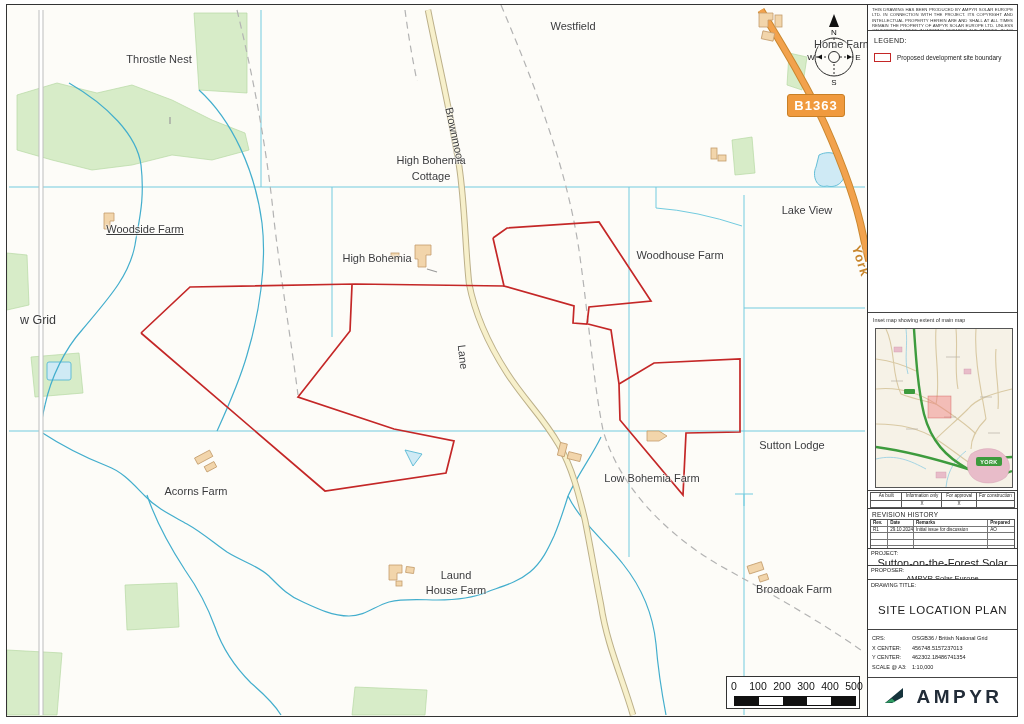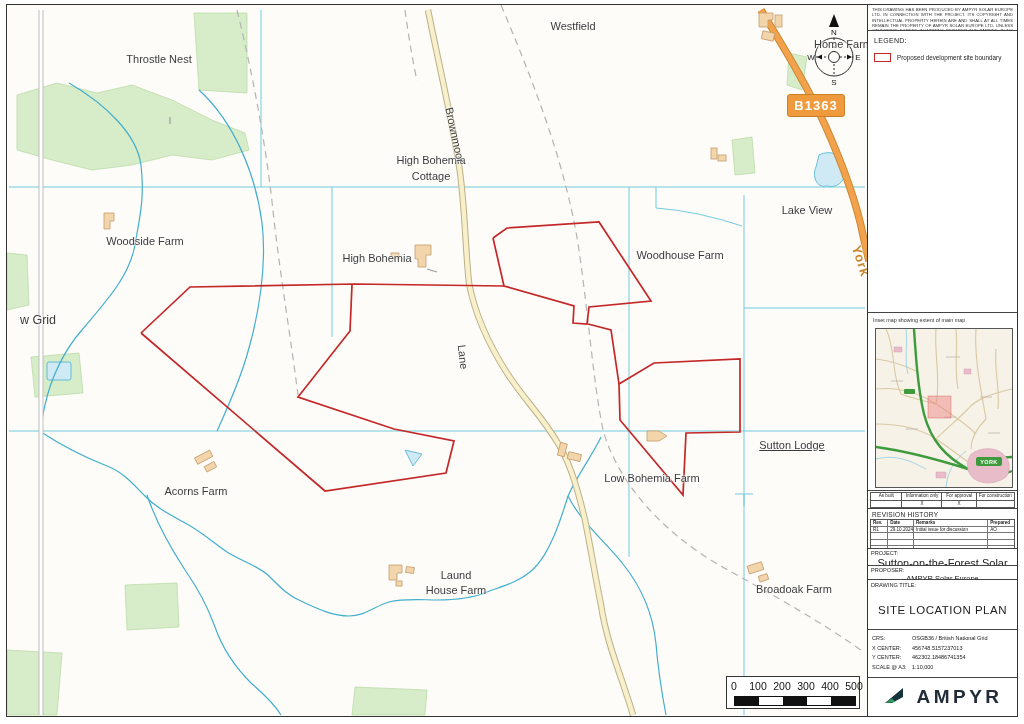--- a/index.html
+++ b/index.html
@@ -186,27 +186,27 @@
     <div class="road-badge">B1363</div>
 
     <div class="labels" id="labels-layer">
         <div class="map-label" style="left: 566px; top: 9px; transform: translate(-50%, -50%); margin-top: 12px;">Westfield</div>
         <div class="map-label" style="left: 152px; top: 54px; transform: translate(-50%, -50%);">Throstle Nest</div>
         <div class="map-label" style="left: 836px; top: 39px; transform: translate(-50%, -50%);">Home Farm</div>
         <div class="map-label" style="left: 424px; top: 155px; transform: translate(-50%, -50%);">High Bohemia</div>
         <div class="map-label" style="left: 424px; top: 171px; transform: translate(-50%, -50%);">Cottage</div>
         <div class="map-label" style="left: 448px; top: 130px; transform: translate(-50%, -50%) rotate(78deg);">Brownmoor</div>
         <div class="map-label" style="left: 456px; top: 352px; transform: translate(-50%, -50%) rotate(84deg);">Lane</div>
-        <div class="map-label" style="left: 138px; top: 236px; transform: translate(-50%, -50%);">Woodside Farm</div>
+        <div class="map-label" style="left: 138px; top: 224px; transform: translate(-50%, -50%); text-decoration: underline;">Woodside Farm</div>
         <div class="map-label" style="left: 370px; top: 253px; transform: translate(-50%, -50%);">High Bohemia</div>
         <div class="map-label" style="left: 673px; top: 232px; transform: translate(-50%, -50%); margin-top: 18px;">Woodhouse Farm</div>
         <div class="map-label" style="left: 800px; top: 205px; transform: translate(-50%, -50%);">Lake View</div>
         <div class="map-label" style="left: 854px; top: 256px; font-size: 13px; color: rgb(200, 135, 46); font-weight: bold; letter-spacing: 1px; transform: translate(-50%, -50%) rotate(72deg);">York</div>
         <div class="map-label" style="left: 31px; top: 315px; font-size: 12.5px; transform: translate(-50%, -50%);">w Grid</div>
-        <div class="map-label" style="left: 785px; top: 440px; transform: translate(-50%, -50%); text-decoration: underline;">Sutton Lodge</div>
+        <div class="map-label" style="left: 785px; top: 440px; transform: translate(-50%, -50%);">Sutton Lodge</div>
         <div class="map-label" style="left: 645px; top: 473px; transform: translate(-50%, -50%);">Low Bohemia Farm</div>
         <div class="map-label" style="left: 189px; top: 486px; transform: translate(-50%, -50%);">Acorns Farm</div>
         <div class="map-label" style="left: 449px; top: 570px; transform: translate(-50%, -50%);">Laund</div>
         <div class="map-label" style="left: 449px; top: 585px; transform: translate(-50%, -50%);">House Farm</div>
         <div class="map-label" style="left: 787px; top: 584px; transform: translate(-50%, -50%);">Broadoak Farm</div>
       </div>
 
     <div class="scalebar">
       <div class="ticks" id="scale-ticks">
           <span style="left: 0px;">0</span>

